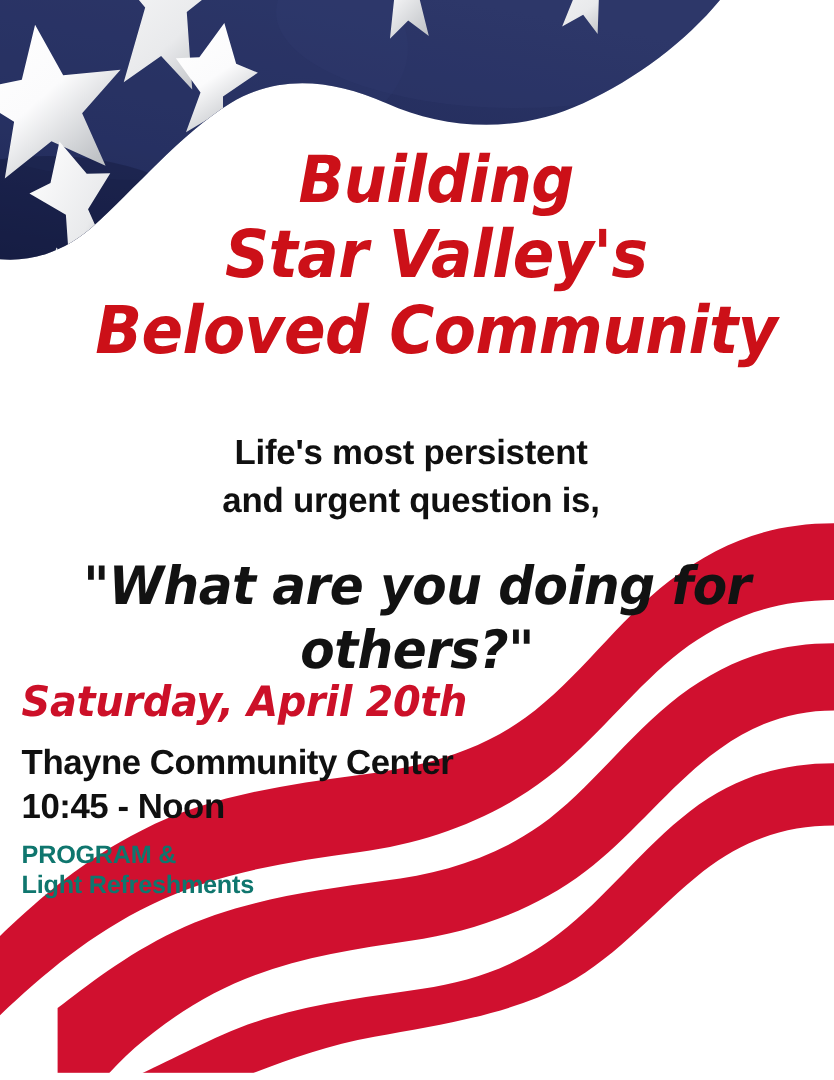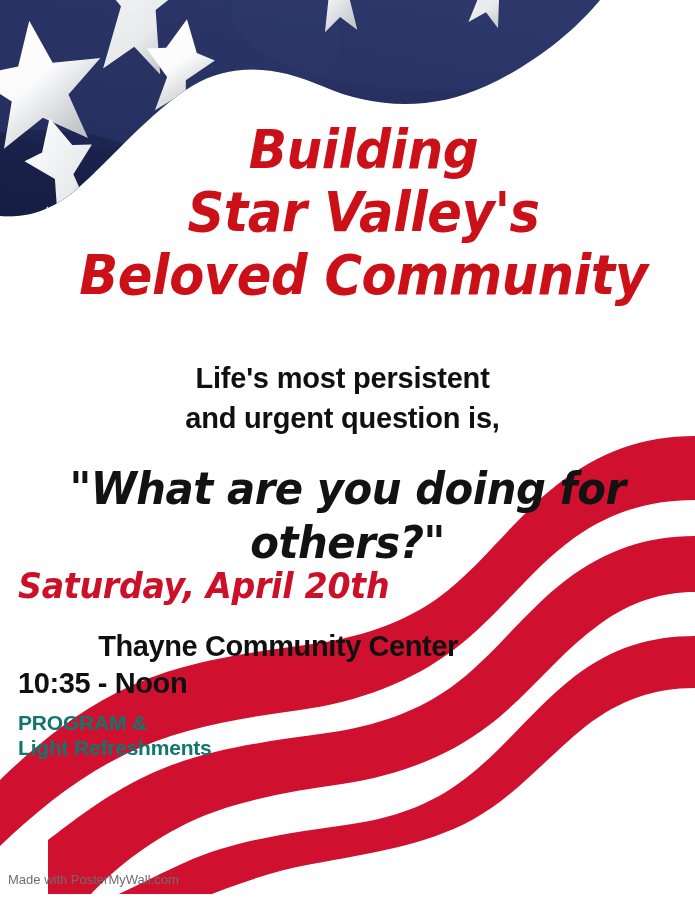--- a/index.html
+++ b/index.html
@@ -116,21 +116,21 @@
     transform-origin: left center;
   }
   .venue-line {
     font-family: "Liberation Sans", sans-serif;
     font-weight: bold;
     font-size: 29px;
     line-height: 37px;
     color: #101010;
     letter-spacing: -0.4px;
   }
-  .venue-line.first { margin-top: 20px; text-align: right; }
+  .venue-line.first { margin-top: 10px; }
   .free-line {
     font-family: "Liberation Sans", sans-serif;
     font-weight: bold;
     font-size: 29px;
     line-height: 34px;
     color: #101010;
     letter-spacing: 0px;
     margin-top: 22px;
   }
   .small-line {
@@ -294,22 +294,21 @@
     </div>
 
     <div class="quote-block">
       <div class="quote-line">"What are you doing for</div>
       <div class="quote-line">others?"</div>
     </div>
 
     <div class="details-block">
       <div class="date-line">Saturday, April 20th</div>
       <div class="venue-line first">Thayne Community Center</div>
-      <div class="venue-line">10:35 - Noon</div>
+      <div class="venue-line">10:45 - Noon</div>
       <div class="small-line first">PROGRAM &amp;</div>
       <div class="small-line">Light Refreshments</div>
     </div>
 
   </div>
 
-  <div class="watermark">Made with PosterMyWall.com</div>
 
 </div>
 
 </body></html>

